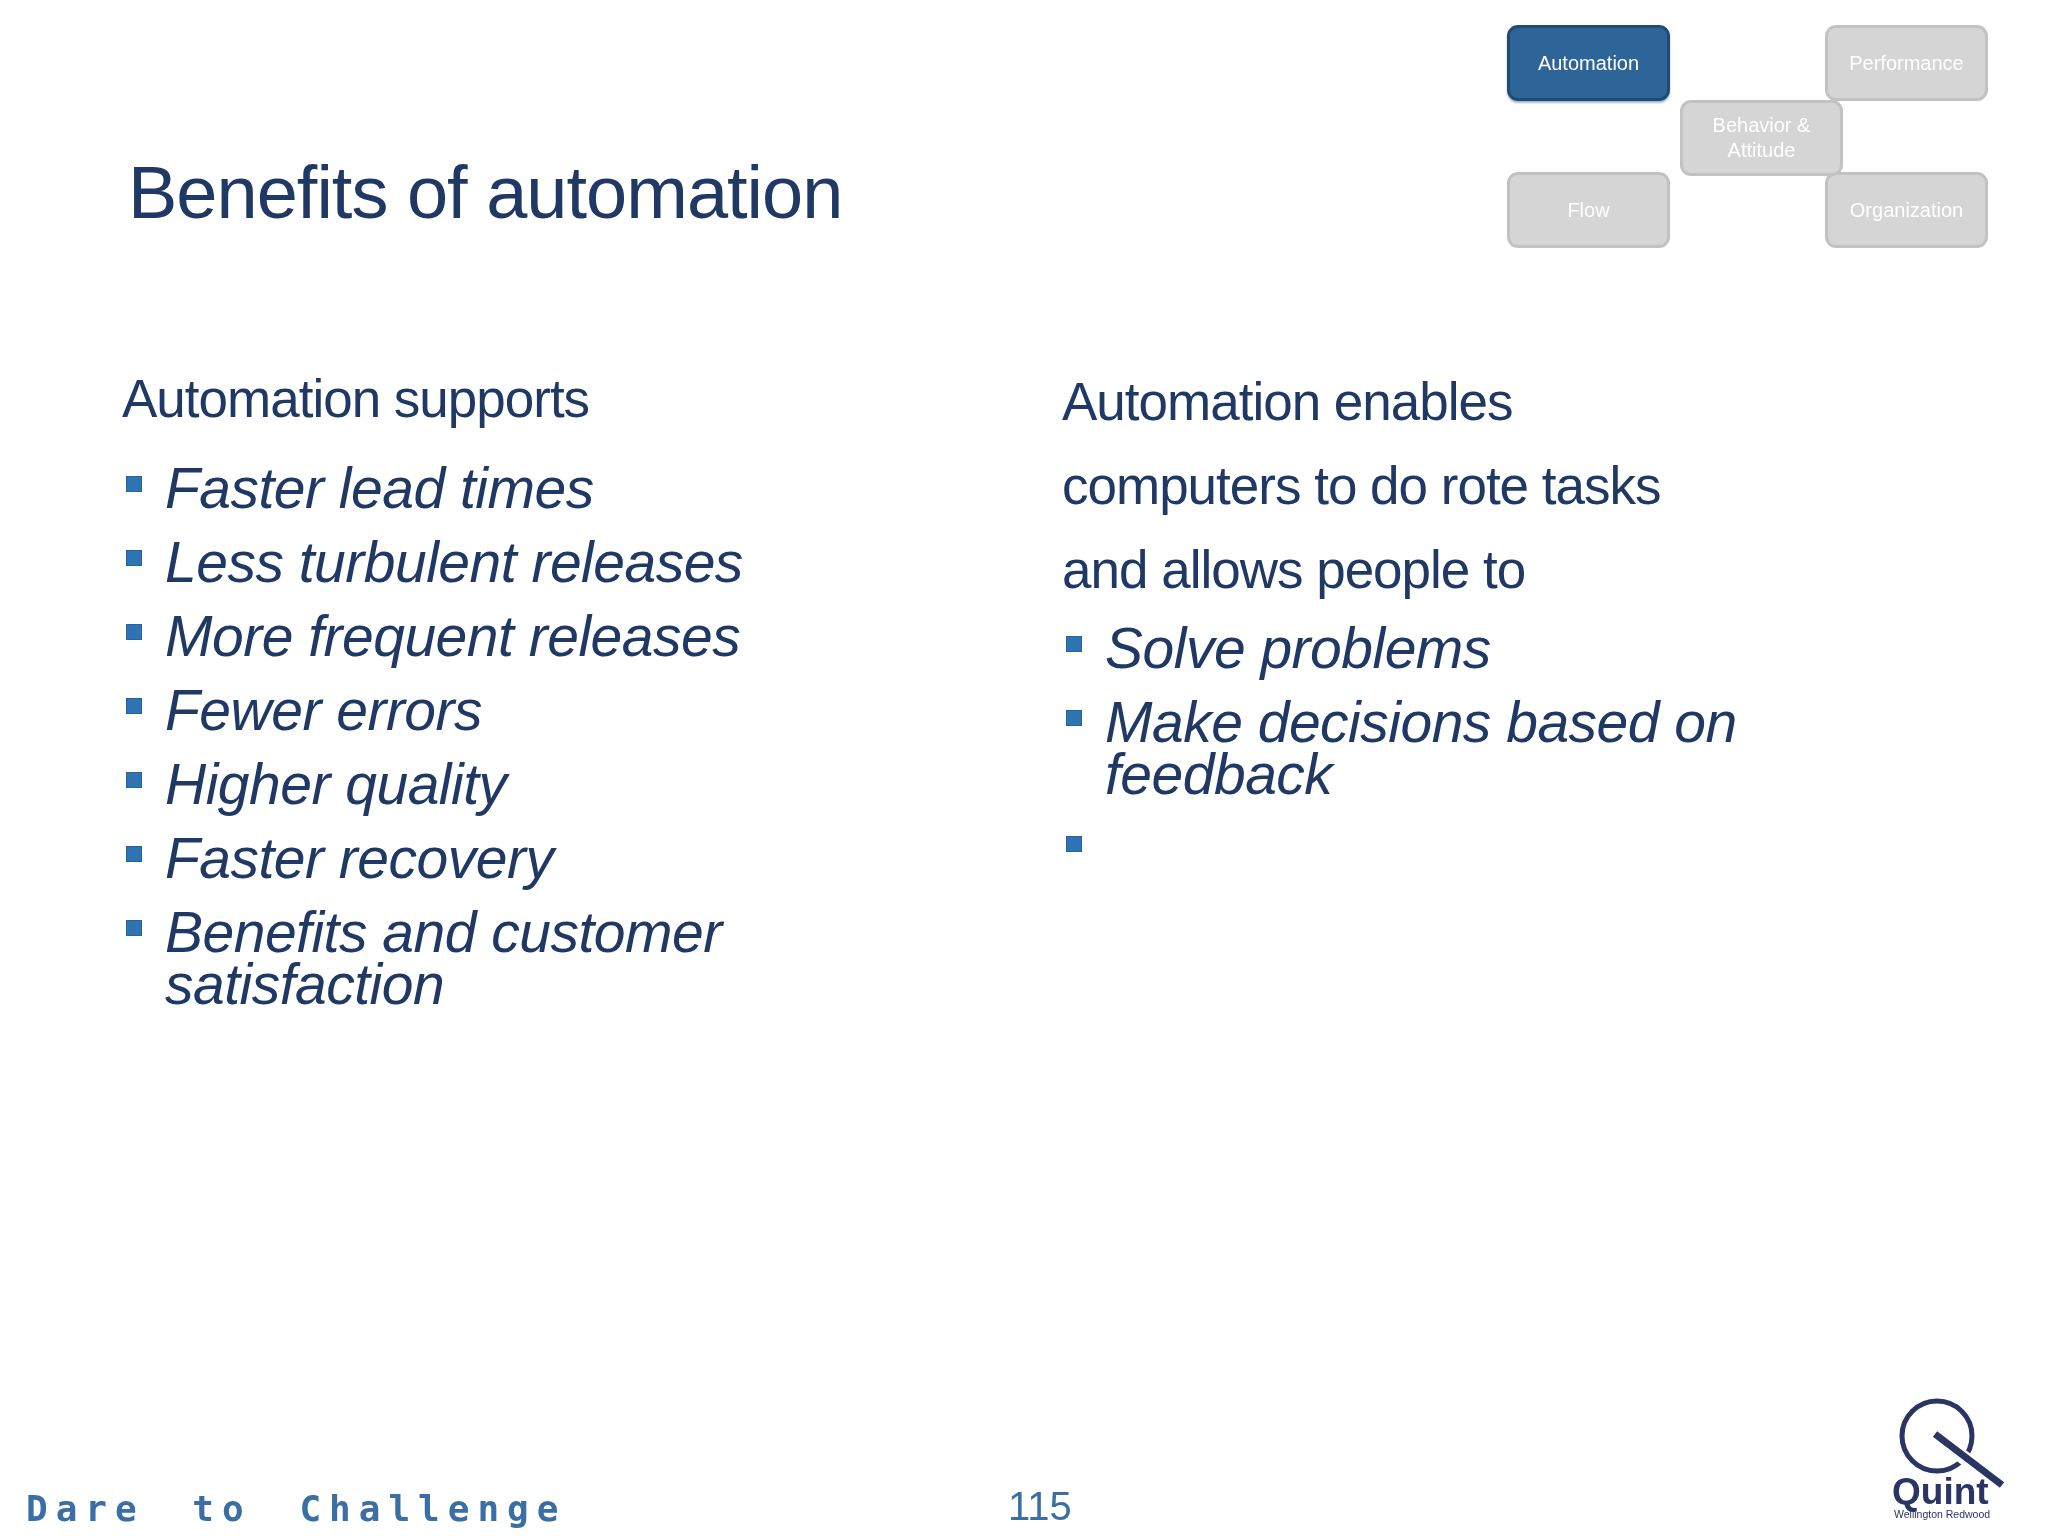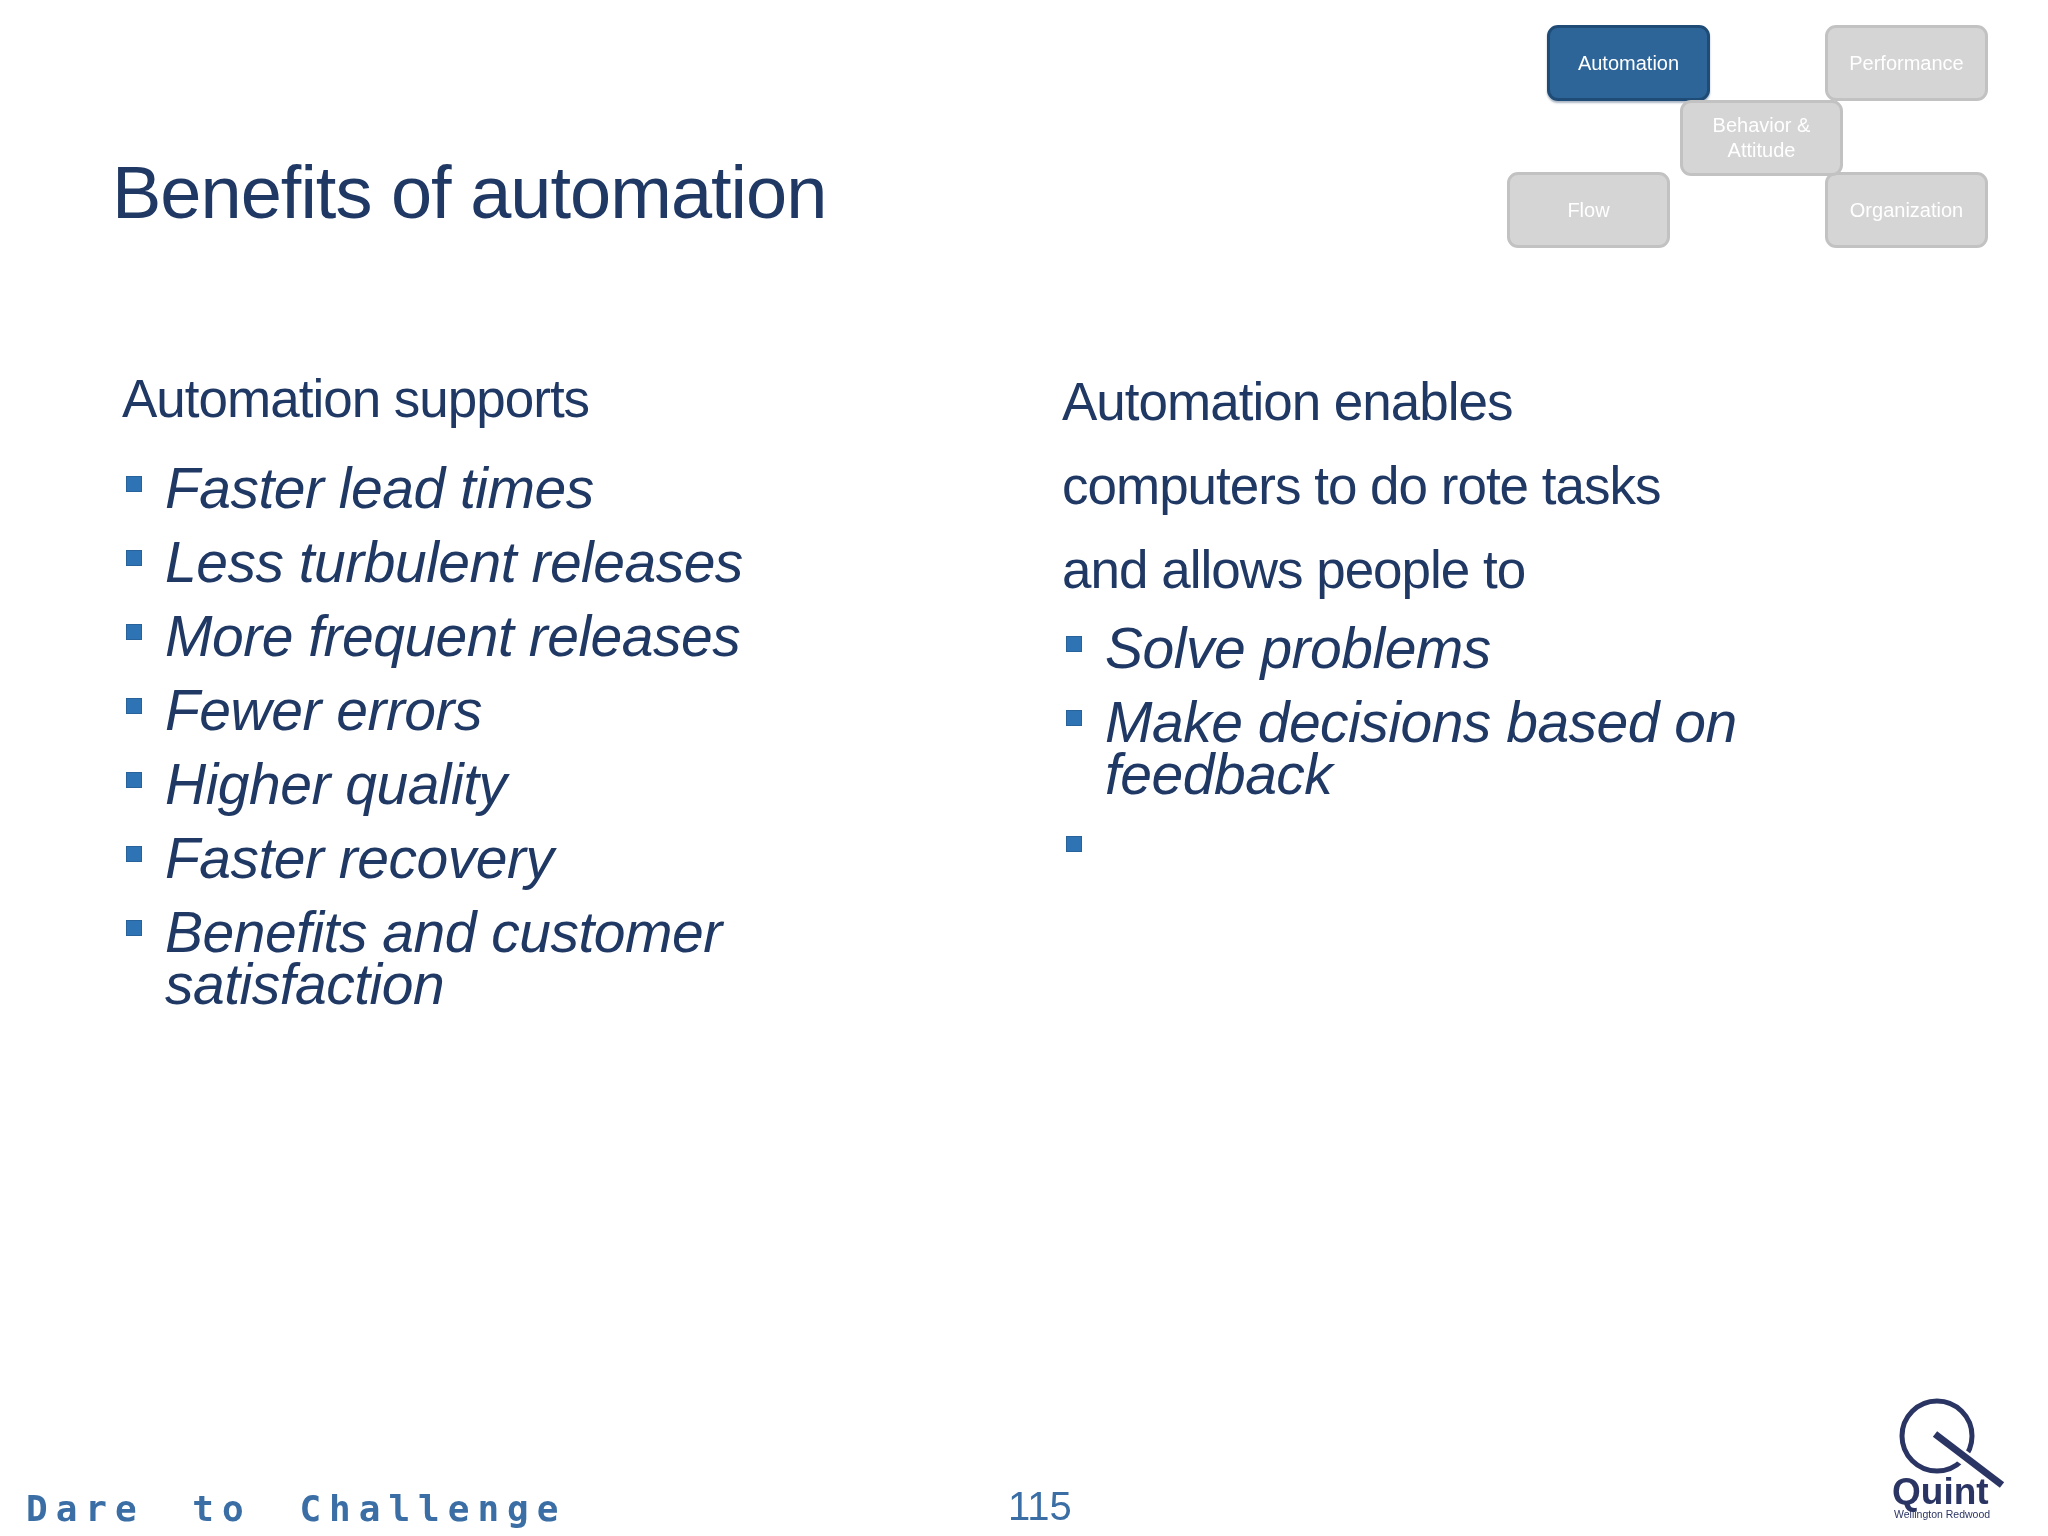--- a/index.html
+++ b/index.html
@@ -13,38 +13,37 @@
     --box-text:#ffffff;
     --logo-navy:#2b3563;
   }
   *{margin:0;padding:0;box-sizing:border-box;}
   html,body{width:2048px;height:1536px;}
   body{background:#ffffff;font-family:"Liberation Sans",sans-serif;}
   .slide{position:relative;width:2048px;height:1536px;background:#ffffff;overflow:hidden;}
 
   
   .title{
-    position:absolute;left:112px;top:150px;
+    position:absolute;left:128px;top:150px;
     font-size:74px;font-weight:400;letter-spacing:-1px;
     color:var(--navy);
   }
 
   
   .diagram{position:absolute;left:1505px;top:23px;width:488px;height:232px;}
   .box{
     position:absolute;width:163px;height:76px;border-radius:11px;
     display:flex;align-items:center;justify-content:center;text-align:center;
     font-size:20px;line-height:1.25;padding:4px 10px;
   }
   .box.active{
     background:var(--box-active-fill);
     border:3px solid var(--box-active-border);
     color:var(--box-text);z-index:2;
     box-shadow:0 2px 2px rgba(20,50,90,.35);
-    margin-left:40px;
   }
   .box.inactive{
     background:var(--box-inactive-fill);
     border:3px solid var(--box-inactive-border);
     color:var(--box-text);
   }
   .box.b-automation{left:2px;top:2px;}
   .box.b-performance{left:320px;top:2px;}
   .box.b-behavior{left:175px;top:77px;z-index:3;}
   .box.b-flow{left:2px;top:149px;}

